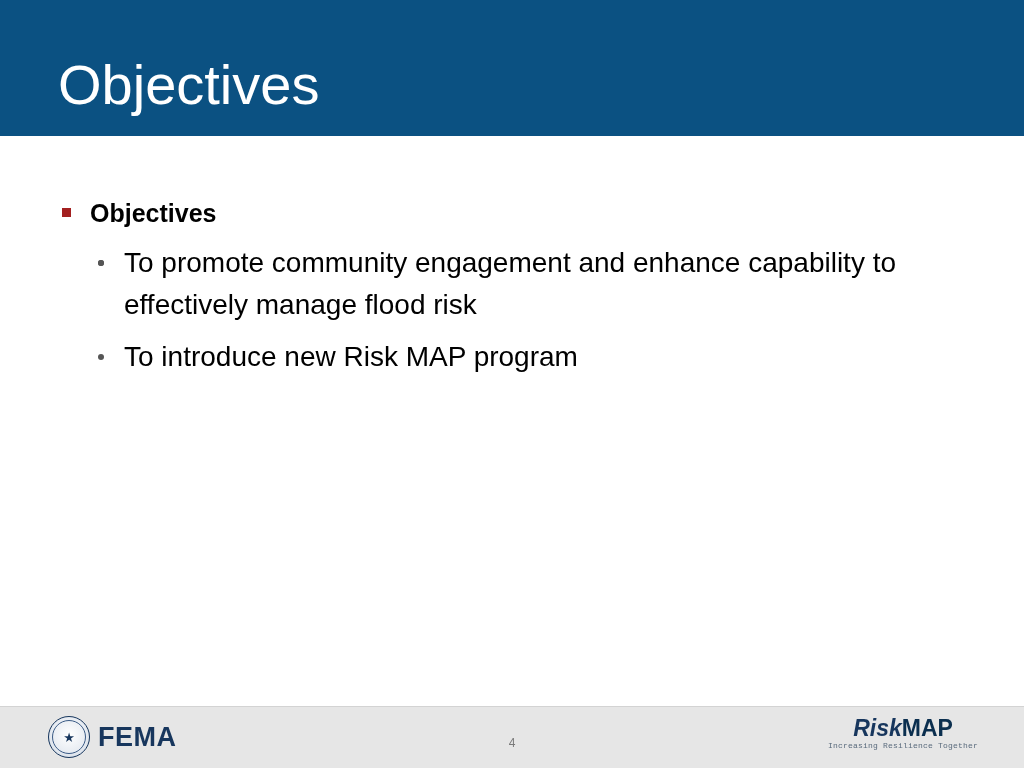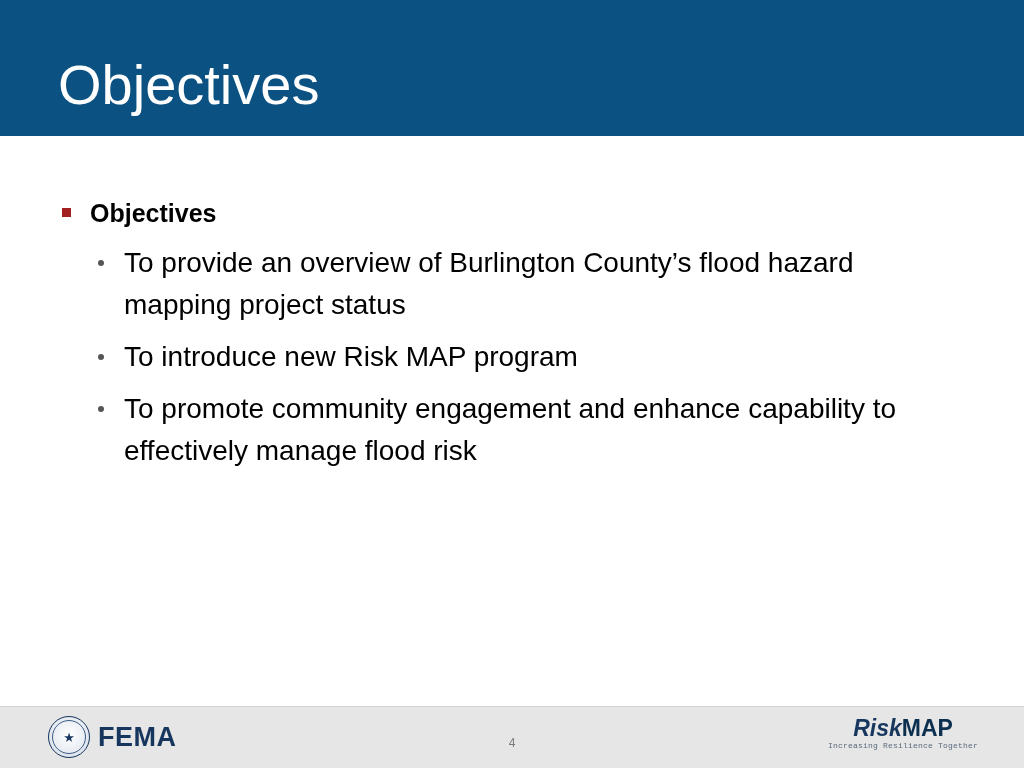--- a/index.html
+++ b/index.html
@@ -191,29 +191,28 @@
   <div class="body-area">
 
     <div class="lvl1">
       <span class="sq-bullet"></span>
       <span>Objectives</span>
     </div>
 
     <ul class="lvl2-list">
       <li class="lvl2">
         <span class="dot-bullet"></span>
-        <span>To provide an overview of Burlington County’s flood hazard mapping project status</span>
+      </li>
+      <li class="lvl2">
+        <span class="dot-bullet"></span>
+        <span>To promote community engagement and enhance capability to effectively manage flood risk</span>
       </li>
       <li class="lvl2">
         <span class="dot-bullet"></span>
         <span>To introduce new Risk MAP program</span>
-      </li>
-      <li class="lvl2">
-        <span class="dot-bullet"></span>
-        <span>To promote community engagement and enhance capability to effectively manage flood risk</span>
       </li>
     </ul>
 
   </div>
 
   <div class="footer-band"></div>
 
   <div class="fema-logo">
     <div class="fema-seal">
       <span class="seal-ring"></span>

